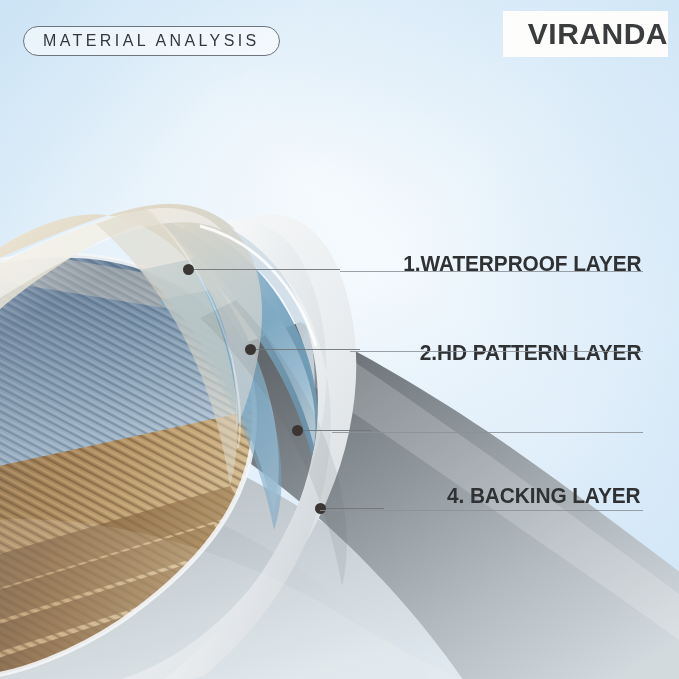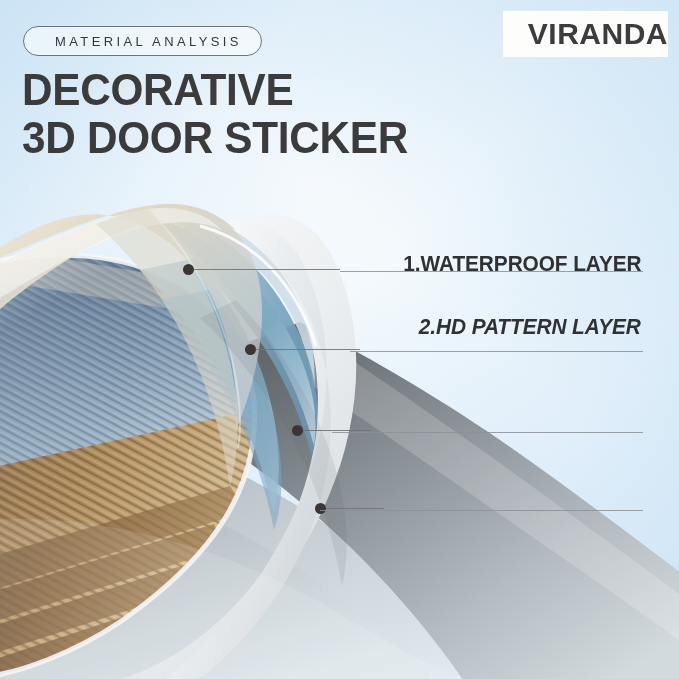--- a/index.html
+++ b/index.html
@@ -48,26 +48,25 @@
     height: 30px;
     padding: 0 19px;
     display: flex;
     align-items: center;
     border: 1.4px solid #6e757c;
     border-radius: 16px;
     background: rgba(255,255,255,0.55);
     box-sizing: border-box;
   }
   .pill-text {
-    font-size: 13px;
+    font-size: 16px;
     letter-spacing: 3.4px;
     color: #34383c;
     font-weight: 400;
     white-space: nowrap;
-    margin-left: 12px;
   }
 
   .brand-box {
     position: absolute;
     left: 503px;
     top: 11px;
     width: 165px;
     height: 46px;
     background: #fdfdfb;
     display: flex;
@@ -355,40 +354,39 @@
   </div>
 
   <div class="pill">
     <span class="pill-text">MATERIAL ANALYSIS</span>
   </div>
 
   <div class="brand-box">
     <span class="brand-text">VIRANDA</span>
   </div>
 
-  <div class="title-wrap">
-    <div class="title-line">DECORATIVE</div>
-    <div class="title-line">3D DOOR STICKER</div>
-  </div>
 
   <div class="dot" style="left:183px; top:264px;"></div>
   <div class="leader" style="left:194px; top:269px; width:146px;"></div>
   <div class="callout" style="top:252px;">
     <span class="callout-text">1.WATERPROOF LAYER</span>
   </div>
   <div class="callout-rule" style="left:340px; top:271px; width:303px;"></div>
 
   <div class="dot" style="left:245px; top:344px;"></div>
   <div class="leader" style="left:256px; top:349px; width:104px;"></div>
-  <div class="callout" style="top:315px;font-style:italic;">
+  <div class="callout" style="top:341px;">
     <span class="callout-text">2.HD PATTERN LAYER</span>
   </div>
   <div class="callout-rule" style="left:350px; top:351px; width:293px;"></div>
 
   <div class="dot" style="left:292px; top:425px;"></div>
   <div class="leader" style="left:303px; top:430px; width:68px;"></div>
   <div class="callout-rule" style="left:332px; top:432px; width:311px;"></div>
 
   <div class="dot" style="left:315px; top:503px;"></div>
   <div class="leader" style="left:326px; top:508px; width:58px;"></div>
+  <div class="callout" style="top:484px;">
+    <span class="callout-text">4. BACKING LAYER</span>
+  </div>
   <div class="callout-rule" style="left:320px; top:510px; width:323px;"></div>
 
 </div>
 
 </body></html>

